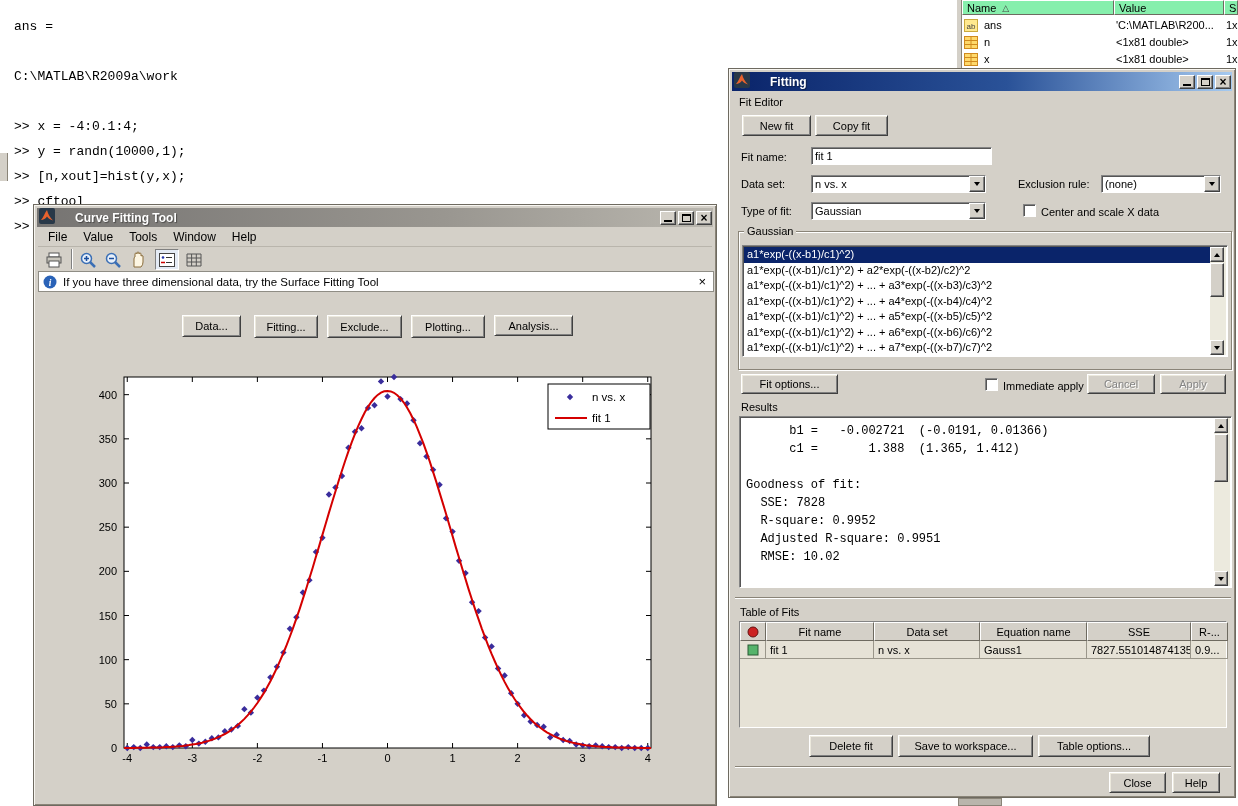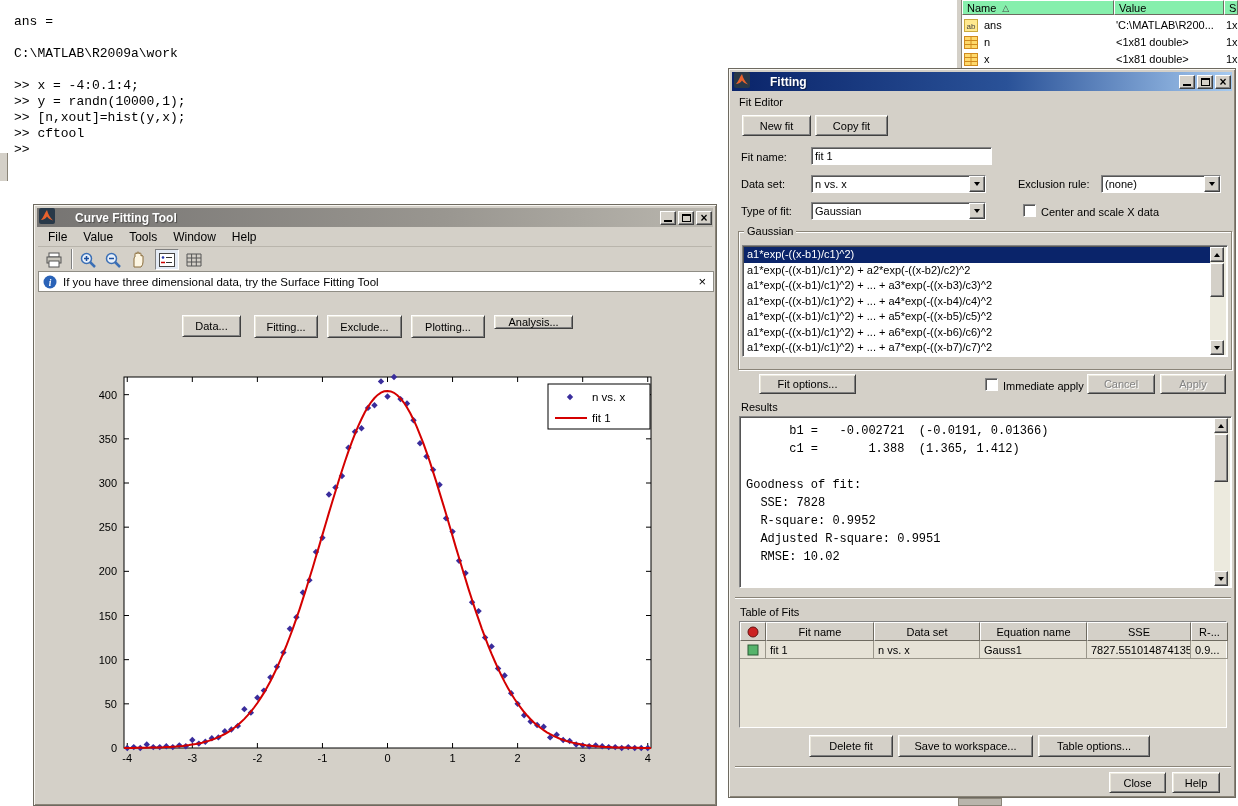--- a/index.html
+++ b/index.html
@@ -36,21 +36,21 @@
 .ti.pressed{border:1px solid;border-color:#808080 #fff #fff #808080;background:#e4ebf5}
 .tsep{position:absolute;top:2px;width:2px;height:20px;border-left:1px solid #808080;border-right:1px solid #fff}
 
 #workspace{position:absolute;left:956px;top:0;width:282px;height:68px;background:#fff}
 .ws-h{position:absolute;top:0;height:15px;background:#86efac;border:1px solid;border-color:#fff #6e6a60 #6e6a60 #fff;font-size:11px;display:flex;align-items:center;padding-left:4px;overflow:hidden;white-space:nowrap}
 .ws-cell{position:absolute;font-size:11px;white-space:nowrap;color:#000}
 
 .tof{position:absolute;background:#e6e2d6;border:1px solid;border-color:#848484 #fff #fff #848484}
 .hc{position:absolute;top:0;height:19px;background:#d4d0c8;border:1px solid;border-color:#fff #6e6a60 #6e6a60 #fff;font-size:11px;display:flex;align-items:center;justify-content:center;overflow:hidden}
 .cell{position:absolute;top:19px;height:18px;font-size:11px;display:flex;align-items:center;padding-left:4px;border-right:1px solid #9a968a;border-bottom:1px solid #9a968a;color:#000;overflow:hidden;white-space:nowrap}
-#cmd{position:absolute;left:14px;top:14px;font-size:13px;line-height:16px;color:#000;white-space:pre;font-family:"Liberation Mono","DejaVu Sans Mono",monospace}
+#cmd{position:absolute;left:14px;top:14px;font-size:13px;line-height:25px;color:#000;white-space:pre;font-family:"Liberation Mono","DejaVu Sans Mono",monospace}
 #results-pre{position:absolute;left:6px;top:5px;font-size:12px;line-height:18px;white-space:pre;color:#000;font-family:"Liberation Mono","DejaVu Sans Mono",monospace}
 #plot text.tick{font:11px "Liberation Sans",sans-serif;fill:#000}
 #plot text.leg{font:11.5px "Liberation Sans",sans-serif;fill:#000}
 .infobar{position:absolute;background:#fff;border:1px solid #8f8d85;display:flex;align-items:center}
 .glyph-min{width:8px;height:2px;background:#000;align-self:flex-end;margin-bottom:2px}
 .glyph-max{width:9px;height:8px;border:1px solid #000;border-top-width:2px}
 .xchar{font-size:12px;font-weight:bold;line-height:1}
 </style>
 </head>
 <body>
@@ -195,21 +195,21 @@
         </span>
       <span class="lbl" style="position:static;margin-left:6px;font-size:11.5px">If you have three dimensional data, try the Surface Fitting Tool</span>
       <span style="flex:1"></span>
       <span style="margin-right:7px;font-size:13px;line-height:1">×</span>
     </div>
 
     <div class="btn3d" style="left:148px;top:110px;width:59px;height:22px">Data...</div>
     <div class="btn3d" style="left:220px;top:110px;width:64px;height:23px">Fitting...</div>
     <div class="btn3d" style="left:293px;top:110px;width:75px;height:23px">Exclude...</div>
     <div class="btn3d" style="left:377px;top:110px;width:74px;height:23px">Plotting...</div>
-    <div class="btn3d" style="left:460px;top:110px;width:79px;height:14px">Analysis...</div>
+    <div class="btn3d" style="left:460px;top:110px;width:79px;height:21px">Analysis...</div>
 
     <svg id="plot" style="position:absolute;left:50px;top:163px" width="630" height="412">
         <rect x="40" y="9" width="527" height="371" fill="#fff" stroke="#000"></rect>
         <line x1="43.253086419753075" y1="380" x2="43.253086419753075" y2="375" stroke="#000"></line>
         <line x1="43.253086419753075" y1="9" x2="43.253086419753075" y2="14" stroke="#000"></line>
         <text x="43.253086419753075" y="394" text-anchor="middle" class="tick">-4</text>
         <line x1="108.31481481481481" y1="380" x2="108.31481481481481" y2="375" stroke="#000"></line>
         <line x1="108.31481481481481" y1="9" x2="108.31481481481481" y2="14" stroke="#000"></line>
         <text x="108.31481481481481" y="394" text-anchor="middle" class="tick">-3</text>
         <line x1="173.37654320987656" y1="380" x2="173.37654320987656" y2="375" stroke="#000"></line>
@@ -421,21 +421,21 @@
         <span class="sbtn" style="top:0">
             <span class="tri-u"></span>
           </span>
         <span class="sthumb" style="top:16px;height:34px"></span>
         <span class="sbtn" style="bottom:0;top:auto">
             <span class="tri-d"></span>
           </span>
       </div>
     </div>
 
-    <div class="btn3d" style="left:30px;top:305px;width:97px;height:20px">Fit options...</div>
+    <div class="btn3d" style="left:12px;top:305px;width:97px;height:20px">Fit options...</div>
     <span class="cb" style="left:256px;top:309px"></span>
     <span class="lbl" style="left:274px;top:311px">Immediate apply</span>
     <div class="btn3d dis" style="left:358px;top:305px;width:68px;height:20px">Cancel</div>
     <div class="btn3d dis" style="left:431px;top:305px;width:66px;height:20px">Apply</div>
 
     <span class="lbl" style="left:12px;top:332px">Results</span>
     <div class="sunken" style="left:10px;top:347px;width:493px;height:172px;overflow:hidden">
       <pre id="results-pre">      b1 =   -0.002721  (-0.0191, 0.01366)
       c1 =       1.388  (1.365, 1.412)
 

